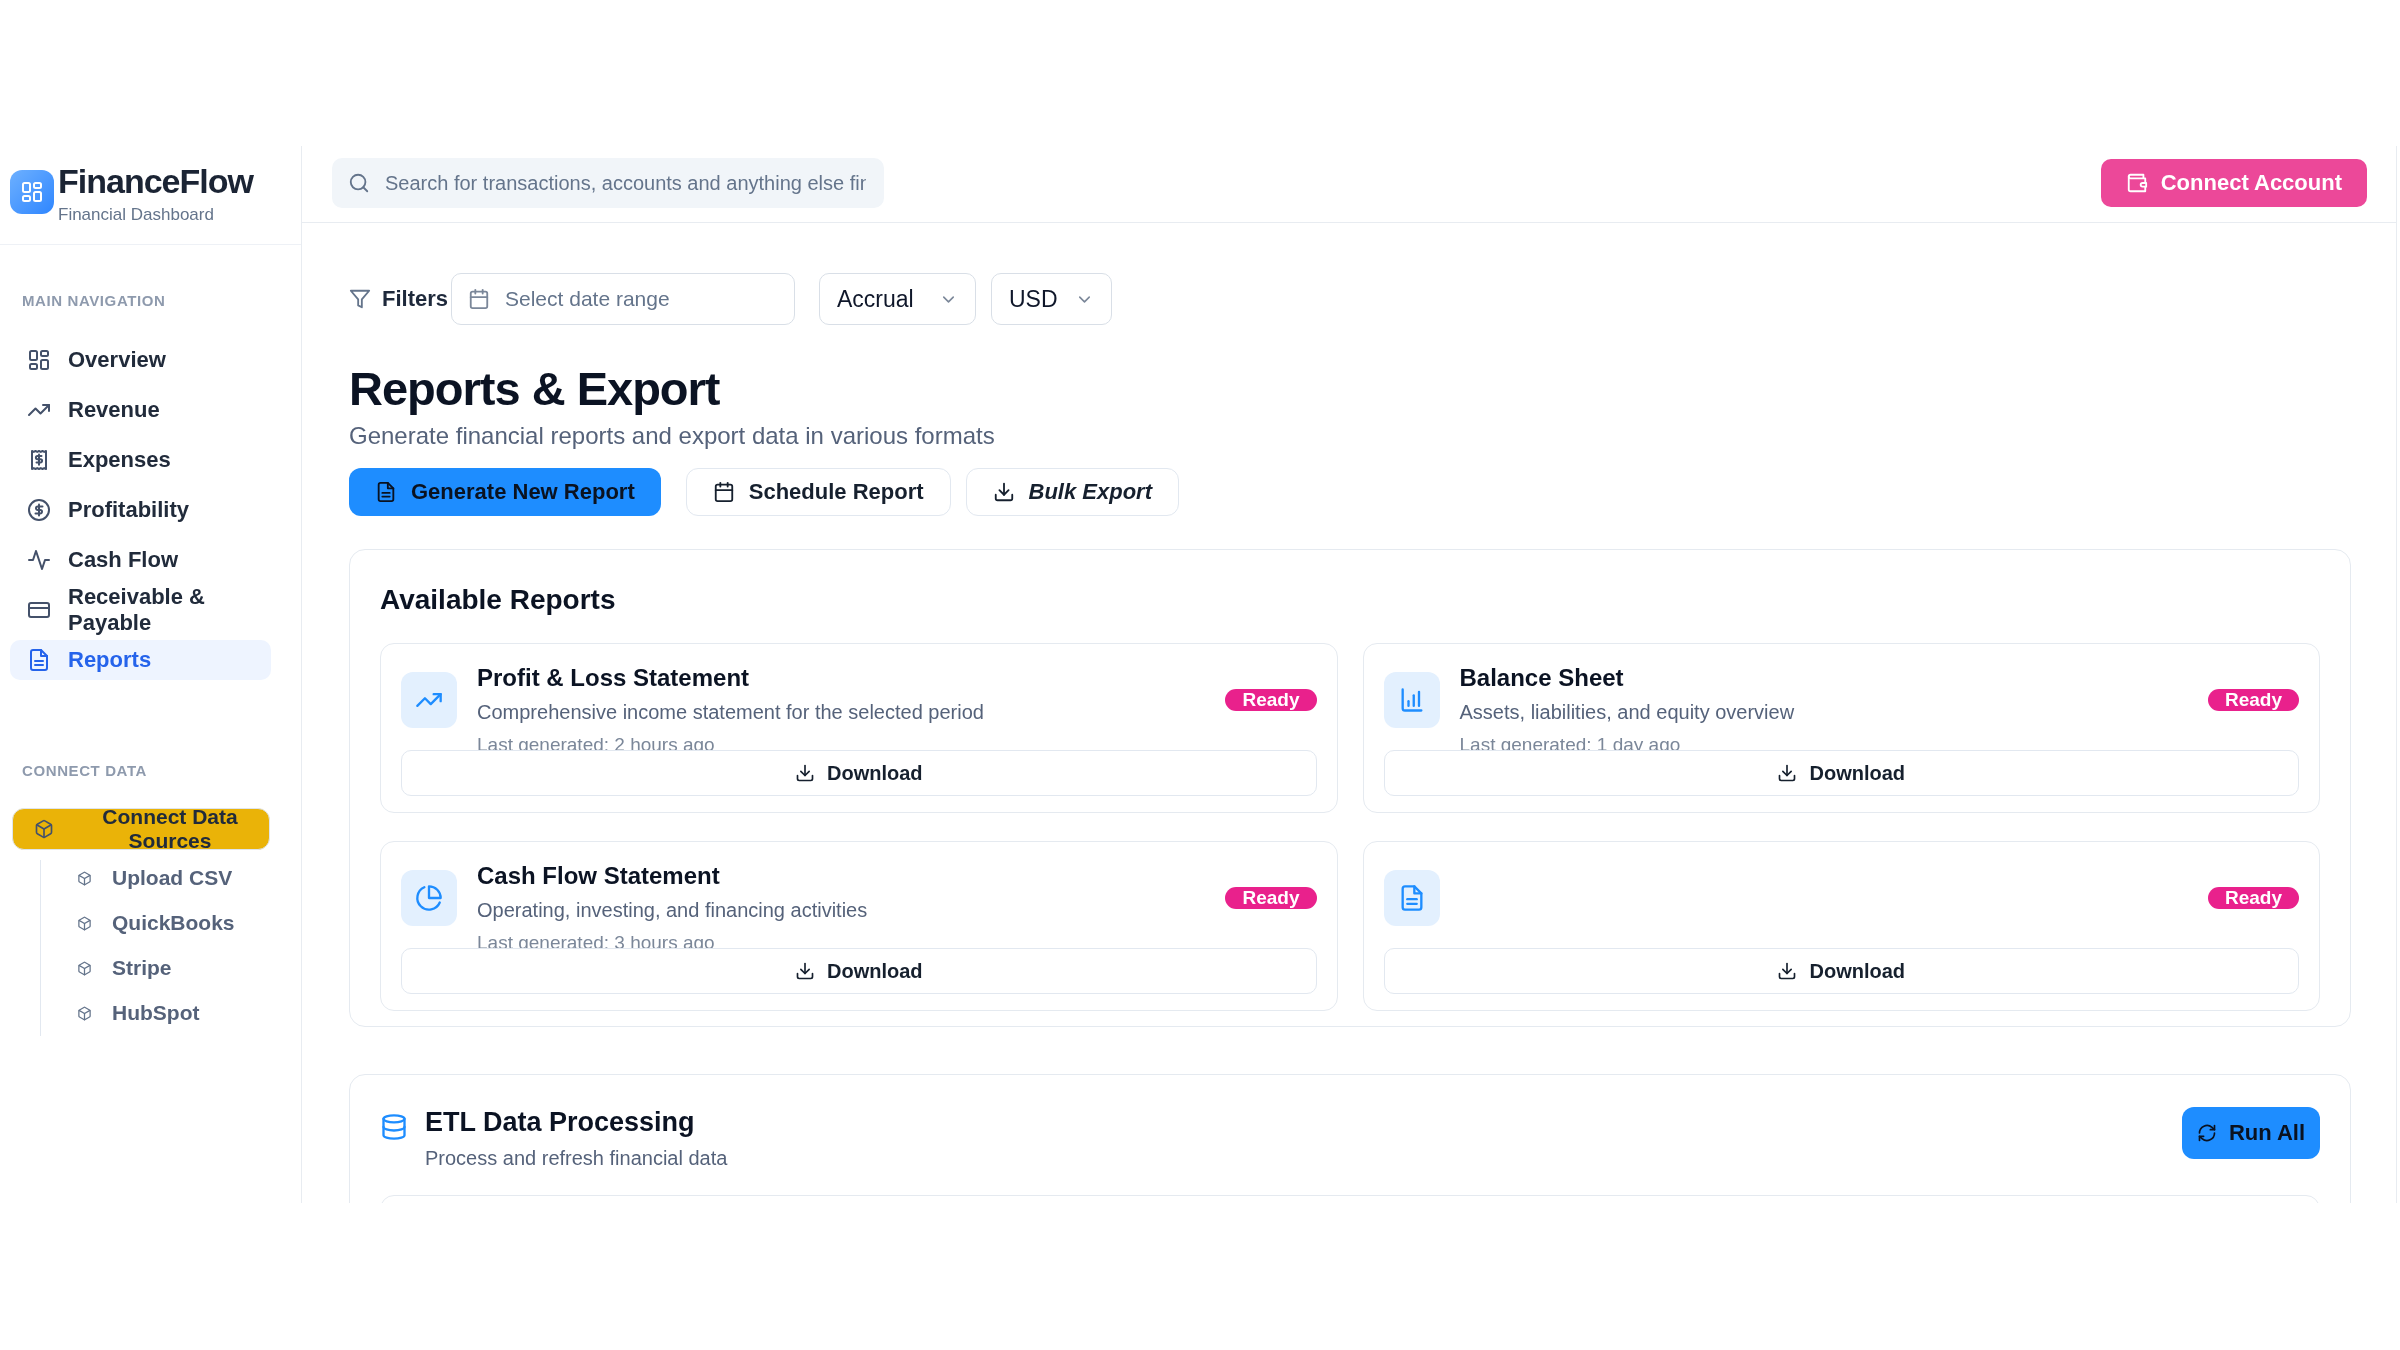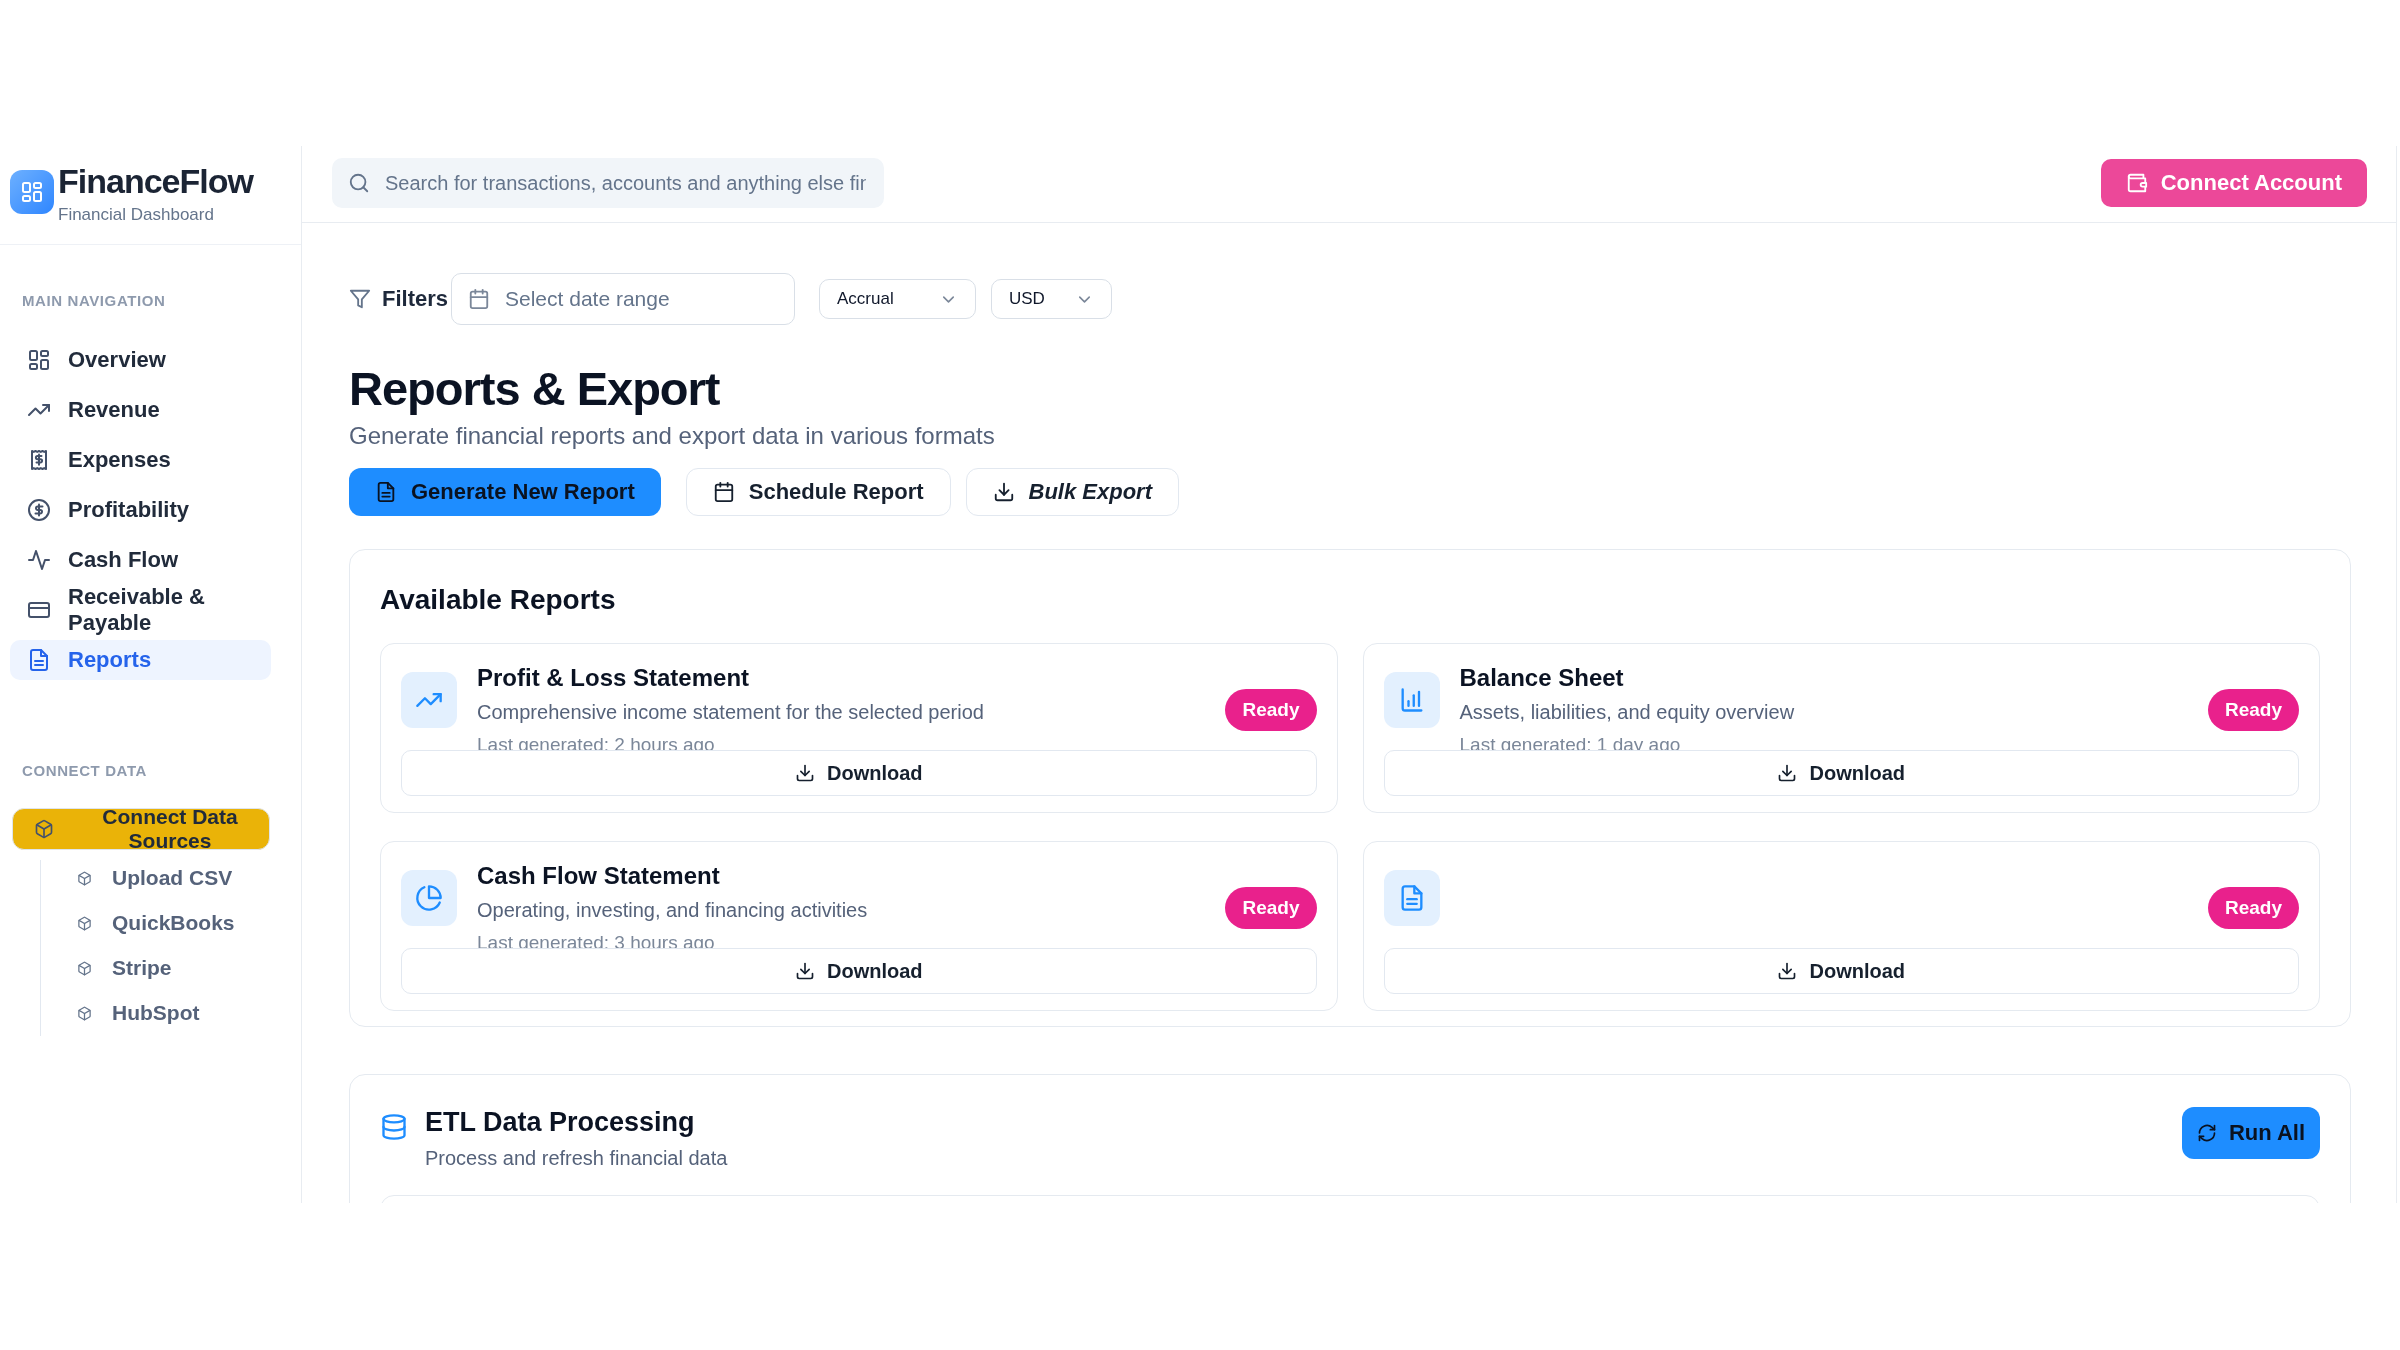--- a/index.html
+++ b/index.html
@@ -68,23 +68,23 @@
   .filters-row { display:flex; align-items:center; height:52px; }
   .filters-label { display:flex; align-items:center; gap:11px; width:102px; flex:none;
                    font-size:22px; font-weight:600; color:#1e293b; }
   .filters-label .nav-ic { color:#64748b; }
   .date-box { width:344px; height:52px; border:1px solid #d9dfe7; border-radius:10px;
               display:flex; align-items:center; gap:13px; padding:0 16px; background:#fff; }
   .date-box .nav-ic { color:#7b8799; }
   .date-box input { flex:1; min-width:0; border:none; outline:none; font-size:21px; color:#334155;
                     font-family:inherit; background:transparent; }
   .date-box input::placeholder { color:#64748b; }
-  .select { height:40px; border:1px solid #d9dfe7; border-radius:10px; background:#fff;
+  .select { height:52px; border:1px solid #d9dfe7; border-radius:10px; background:#fff;
             display:flex; align-items:center; justify-content:space-between; padding:0 17px;
-            font-size:17px; font-weight:500; color:#0f172a; cursor:pointer; }
+            font-size:23px; font-weight:500; color:#0f172a; cursor:pointer; }
   .select .nav-ic { color:#7b8799; }
   .select.basis { width:157px; margin-left:24px; }
   .select.currency { width:121px; margin-left:15px; }
 
   .page-title { margin:40px 0 0; font-size:47px; line-height:1; font-weight:800;
                 letter-spacing:-1px; color:#0b1323; }
   .page-subtitle { margin:10px 0 0; font-size:24px; line-height:28px; color:#55627a; }
 
   .actions { display:flex; align-items:center; margin-top:18px; }
   .btn { height:48px; border-radius:12px; display:flex; align-items:center; gap:14px; padding:0 26px;
@@ -101,21 +101,21 @@
 
   .report-card { position:relative; height:170px; border:1px solid var(--panel_border); border-radius:14px;
                  padding:20px 20px 0; background:#fff; }
   .card-top { display:flex; gap:20px; }
   .card-icon { width:56px; height:56px; flex:none; margin-top:8px; border-radius:12px;
                background:#e3f0fe; color:var(--accent); display:flex; align-items:center; justify-content:center; }
   .card-title { font-size:24px; font-weight:700; color:#0b1323; }
   .card-desc  { margin-top:9px; font-size:20px; color:#55627a; }
   .card-last  { margin-top:10px; font-size:19px; color:#7b8799; }
   .badge { position:absolute; right:20px; top:45px; background:var(--badge); color:#fff;
-           font-size:19px; font-weight:700; padding:10px 17px; border-radius:999px; }
+           font-size:19px; font-weight:700; padding:0 17px; border-radius:999px; }
   .download-btn { position:absolute; left:20px; right:20px; bottom:16px; height:46px;
                   background:#fff; border:1px solid #e2e8f0; border-radius:10px;
                   display:flex; align-items:center; justify-content:center; gap:12px;
                   font-size:20px; font-weight:600; color:#16202e; cursor:pointer; font-family:inherit; }
 
   .etl-panel { margin-top:47px; height:260px; padding:32px 30px 0; }
   .etl-head { display:flex; align-items:flex-start; }
   .etl-icon { color:var(--accent); margin-top:5px; }
   .etl-text { margin-left:17px; }
   .etl-title { margin:0; font-size:27px; font-weight:700; color:#0b1323; }

